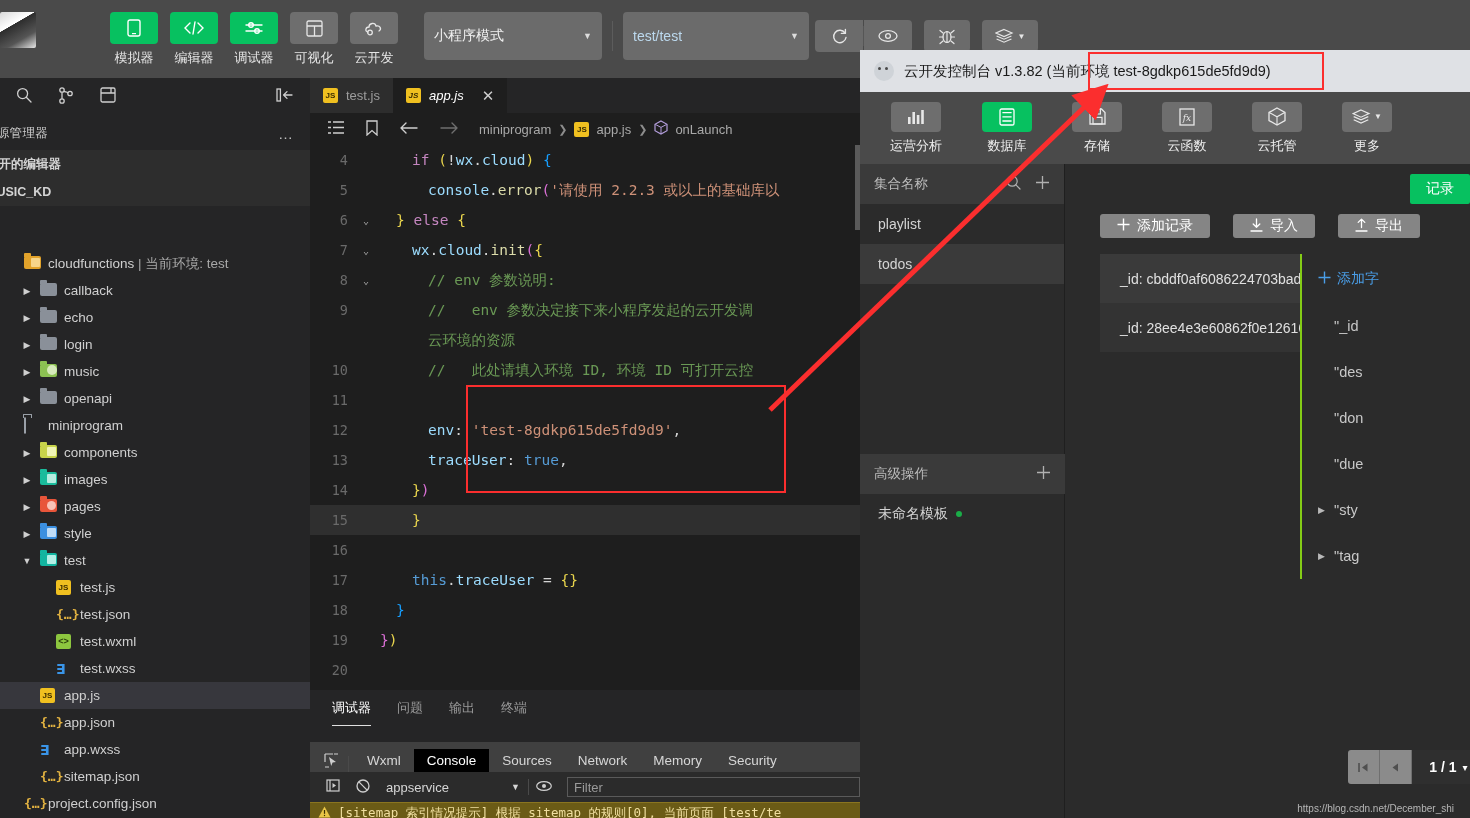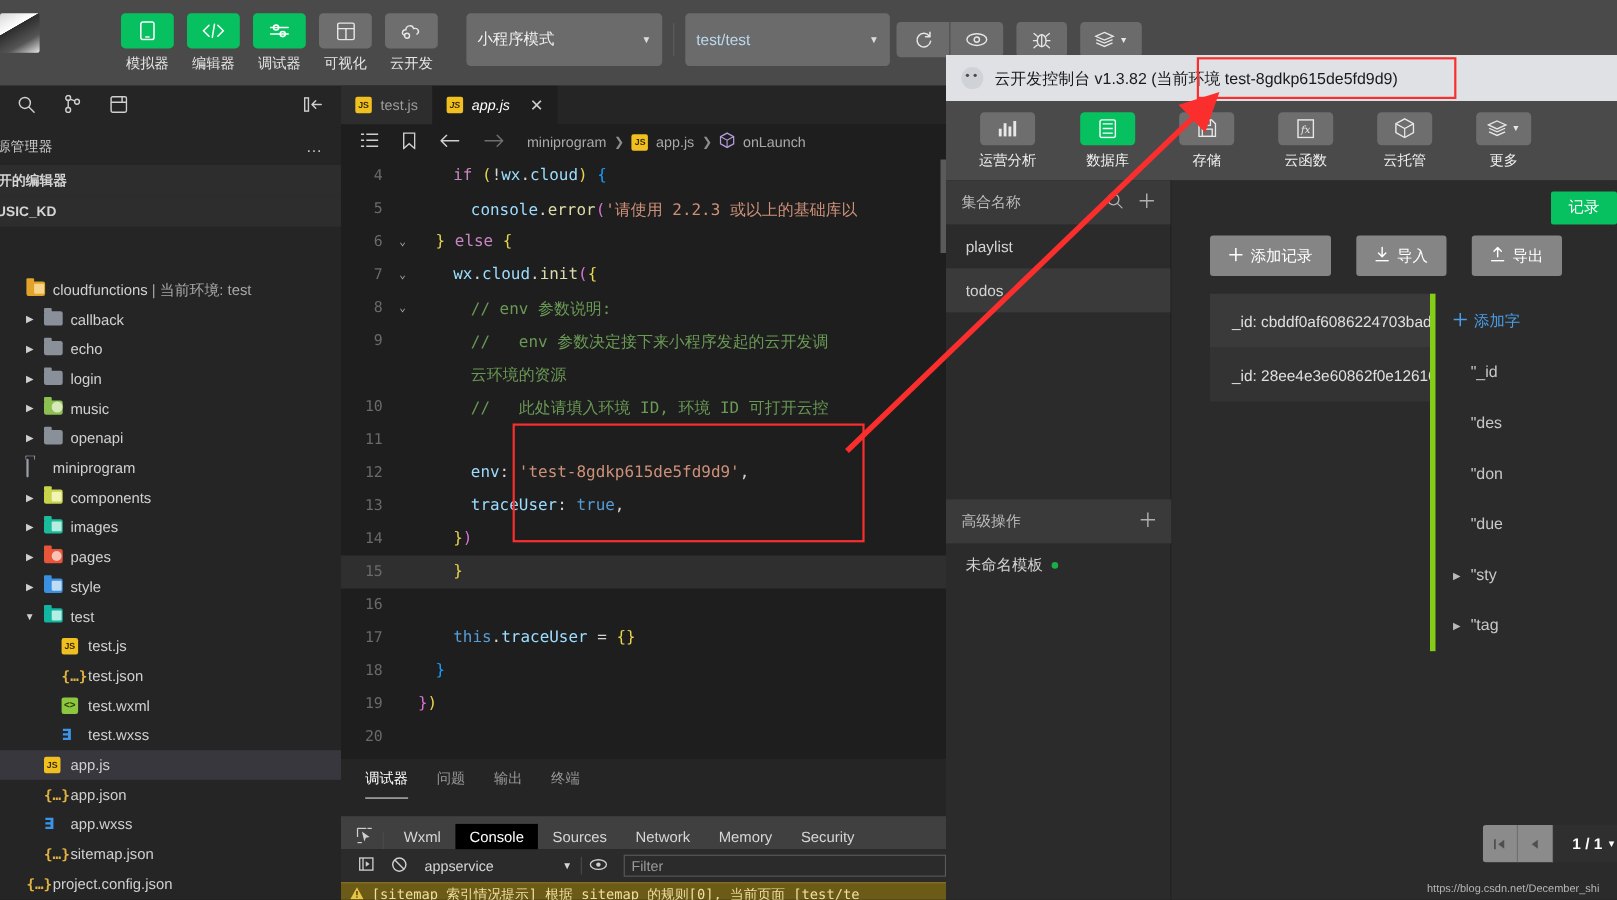--- a/index.html
+++ b/index.html
@@ -200,31 +200,31 @@
   .dotg { width: 6px; height: 6px; border-radius: 50%; background: #1aad48; display: inline-block; margin-left: 8px; }
 
   .rec-panel { flex: 1; position: relative; background: #2b2b2b; }
   .rec-top { height: 50px; position: relative; }
   .btn-green {
     position: absolute; right: 0; top: 10px; height: 30px; background: #07c160;
     display: flex; align-items: center; padding: 0 16px; color: #fff; font-size: 14px; border-radius: 2px; cursor: pointer;
   }
   .rec-actions { display: flex; gap: 23px; padding-left: 35px; }
   .btn-grey {
-    height: 37px; background: #858585; border-radius: 3px; display: flex; align-items: center; gap: 7px;
+    height: 24px; background: #858585; border-radius: 3px; display: flex; align-items: center; gap: 7px;
     padding: 0 17px; color: #ffffff; font-size: 14px; cursor: pointer; white-space: nowrap;
   }
   .rec-lists { display: flex; margin-top: 16px; padding-left: 35px; }
   .rec-ids { width: 200px; }
   .rec-id {
     height: 49px; display: flex; align-items: center; padding-left: 20px;
     font-size: 14px; color: #e0e0e0; background: #3a3a3a; cursor: pointer; white-space: nowrap; overflow: hidden;
   }
   .rec-id.alt { background: #333333; }
-  .rec-detail { flex: 1; border-left: 5px solid #84cc16; padding-left: 16px; }
+  .rec-detail { flex: 1; border-left: 2px solid #84cc16; padding-left: 16px; }
   .add-field { font-size: 14px; color: #4a9ee8; display: flex; align-items: center; gap: 6px; height: 49px; cursor: pointer; }
   .jrow { height: 46px; display: flex; align-items: center; font-size: 14.5px; color: #c8c8c8; font-family: "Liberation Sans", sans-serif; white-space: nowrap; }
   .jrow .tri { width: 16px; color: #b9b9b9; font-size: 9px; }
   .jrow .tri.none { visibility: hidden; }
   .pager { position: absolute; left: 283px; bottom: 34px; display: flex; height: 34px; border-radius: 3px; overflow: hidden; }
   .pg { width: 32px; background: #8b8b8b; display:flex; align-items:center; justify-content:center; color:#4f4f4f; font-size:12px; cursor:pointer; border-right:1px solid #6f6f6f;}
   .pg.num { width: 74px; background: #2f2f2f; color: #ffffff; font-size: 14px; font-weight: bold; gap: 6px; border-right:1px solid #6f6f6f;}
   .watermark { position: absolute; right: 16px; bottom: 4px; font-size: 10px; color: #b6b6b6; }
 
   

